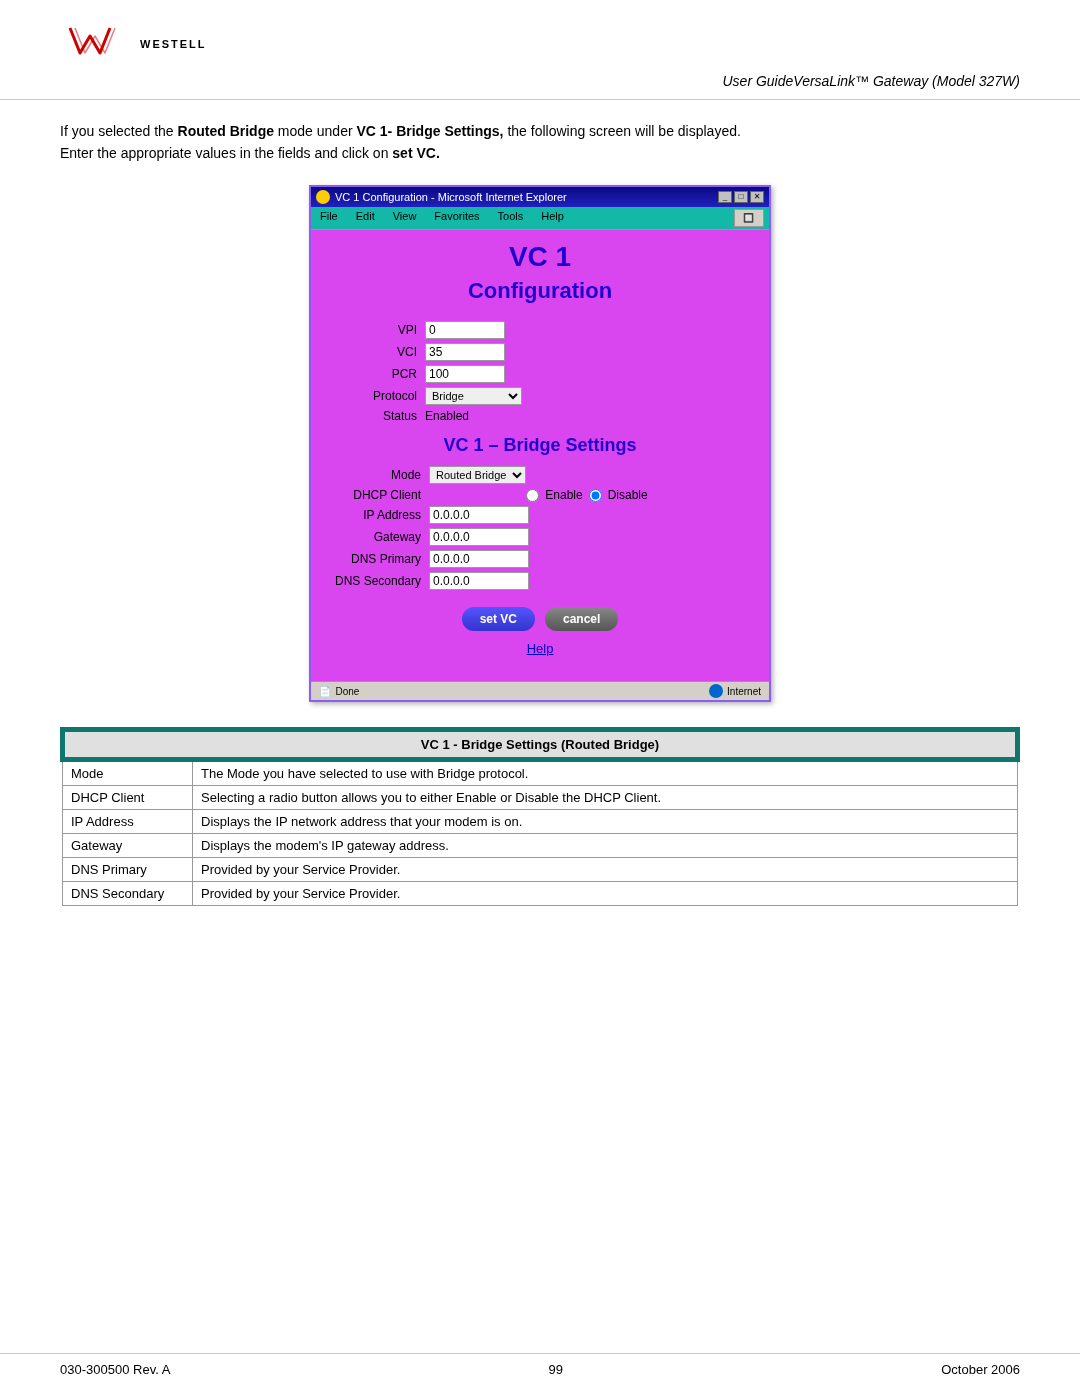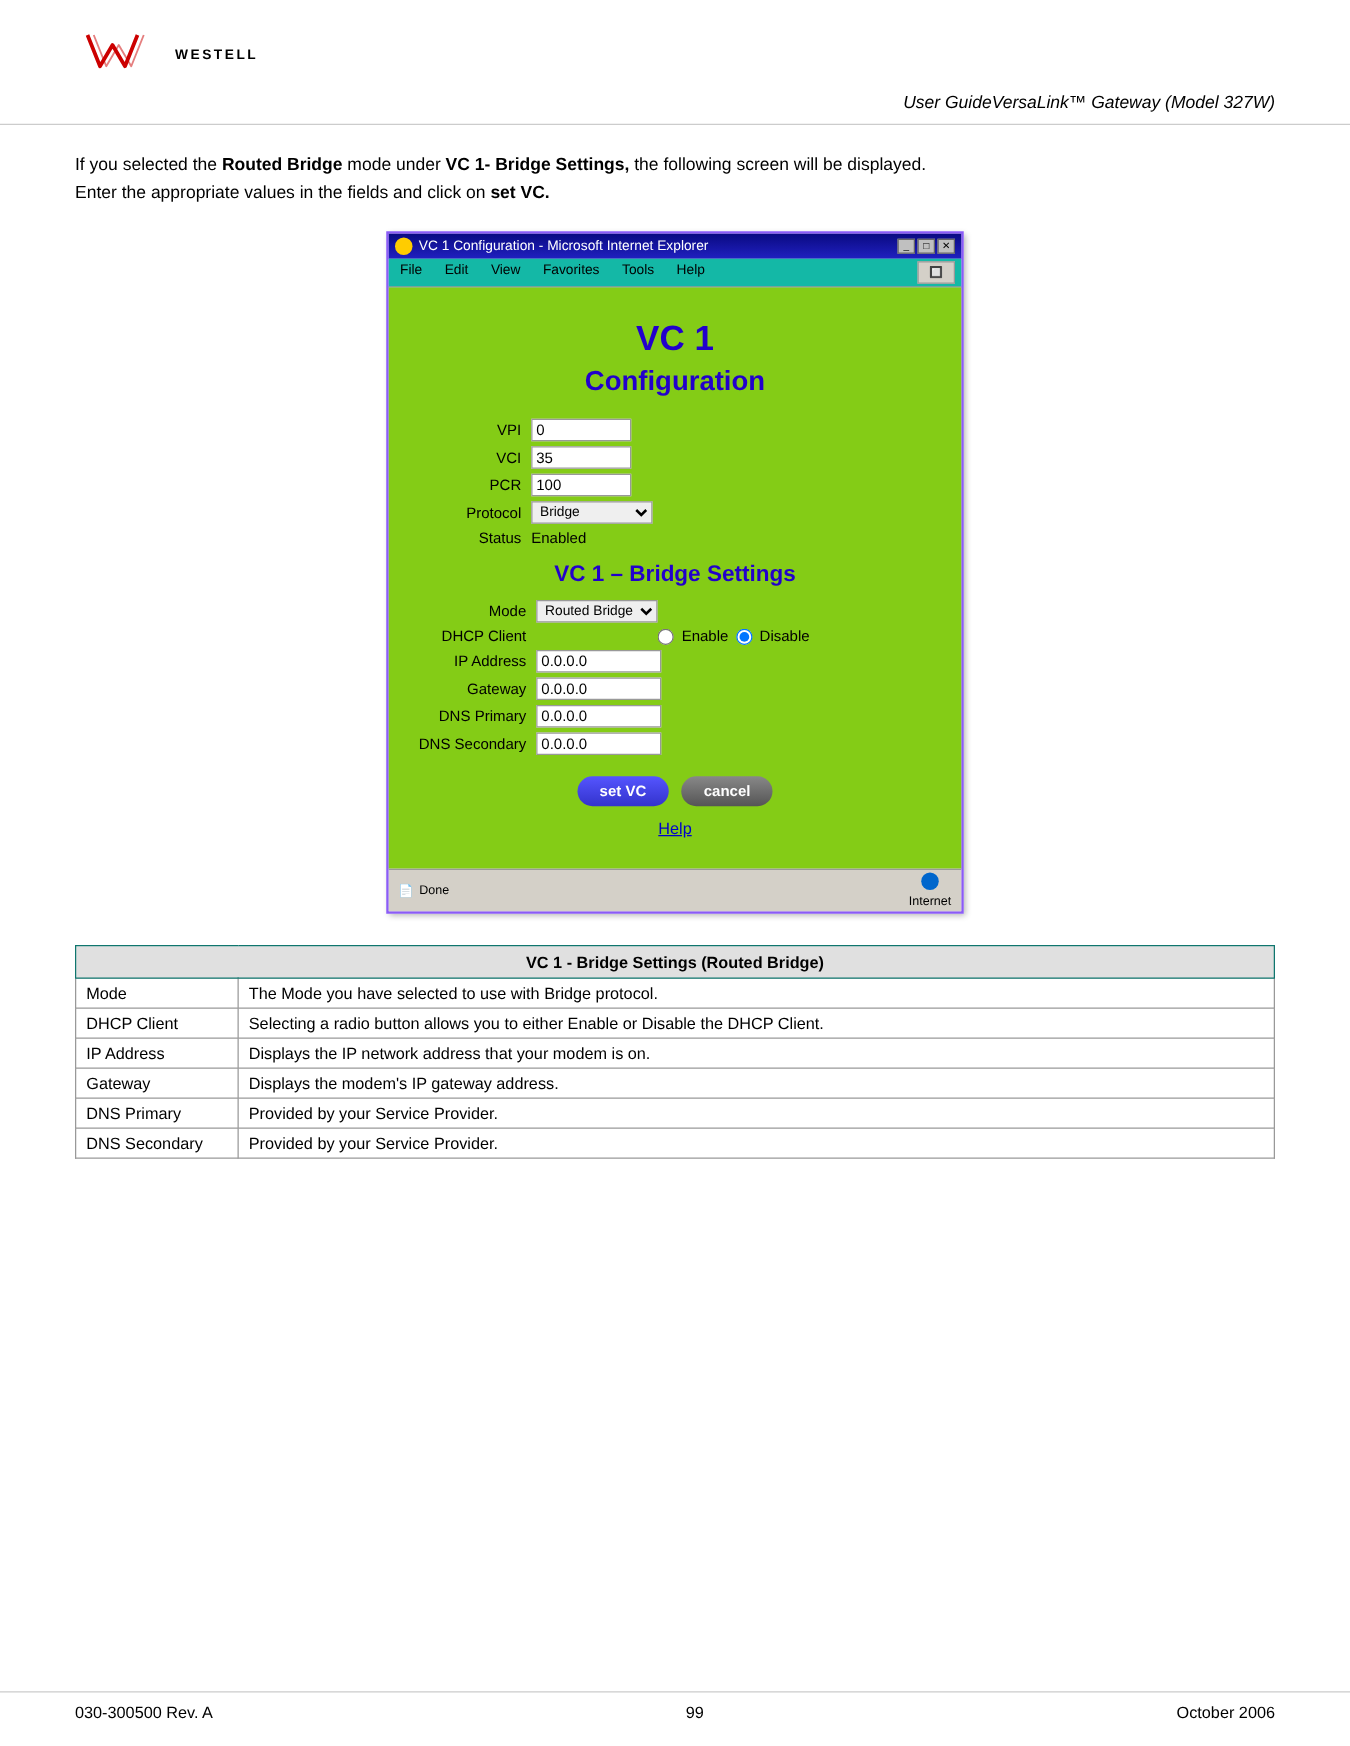--- a/index.html
+++ b/index.html
@@ -124,22 +124,22 @@
       height: 18px;
       background: #d4d0c8;
       border: 1px solid #999;
       display: flex;
       align-items: center;
       justify-content: center;
       font-size: 9px;
     }
 
     .browser-body {
-      background: #84cc16;
-      padding: 24px 20px 20px 20px;
+      background: #d946ef;
+      padding: 10px 20px 20px 20px;
       overflow-y: auto;
       max-height: 550px;
     }
 
     .vc-title {
       text-align: center;
       color: #2200cc;
       font-size: 28px;
       font-weight: bold;
       line-height: 1.2;
@@ -250,21 +250,20 @@
     }
     .status-left {
       display: flex;
       align-items: center;
       gap: 4px;
     }
     .status-right {
       display: flex;
       align-items: center;
       gap: 4px;
-      flex-direction: column;
     }
     .ie-icon {
       width: 14px;
       height: 14px;
       background: #0066cc;
       border-radius: 50%;
       display: inline-block;
     }
 
     
@@ -273,21 +272,21 @@
     }
     .info-table {
       width: 100%;
       border-collapse: collapse;
       font-size: 13px;
     }
     .info-table th {
       background: #e0e0e0;
       text-align: center;
       padding: 5px 8px;
-      border: 1px solid #0f766e;
+      border: 5px solid #0f766e;
       font-weight: bold;
       font-size: 13px;
     }
     .info-table td {
       border: 1px solid #999;
       padding: 4px 8px;
       vertical-align: top;
     }
     .info-table tr td:first-child {
       width: 130px;

